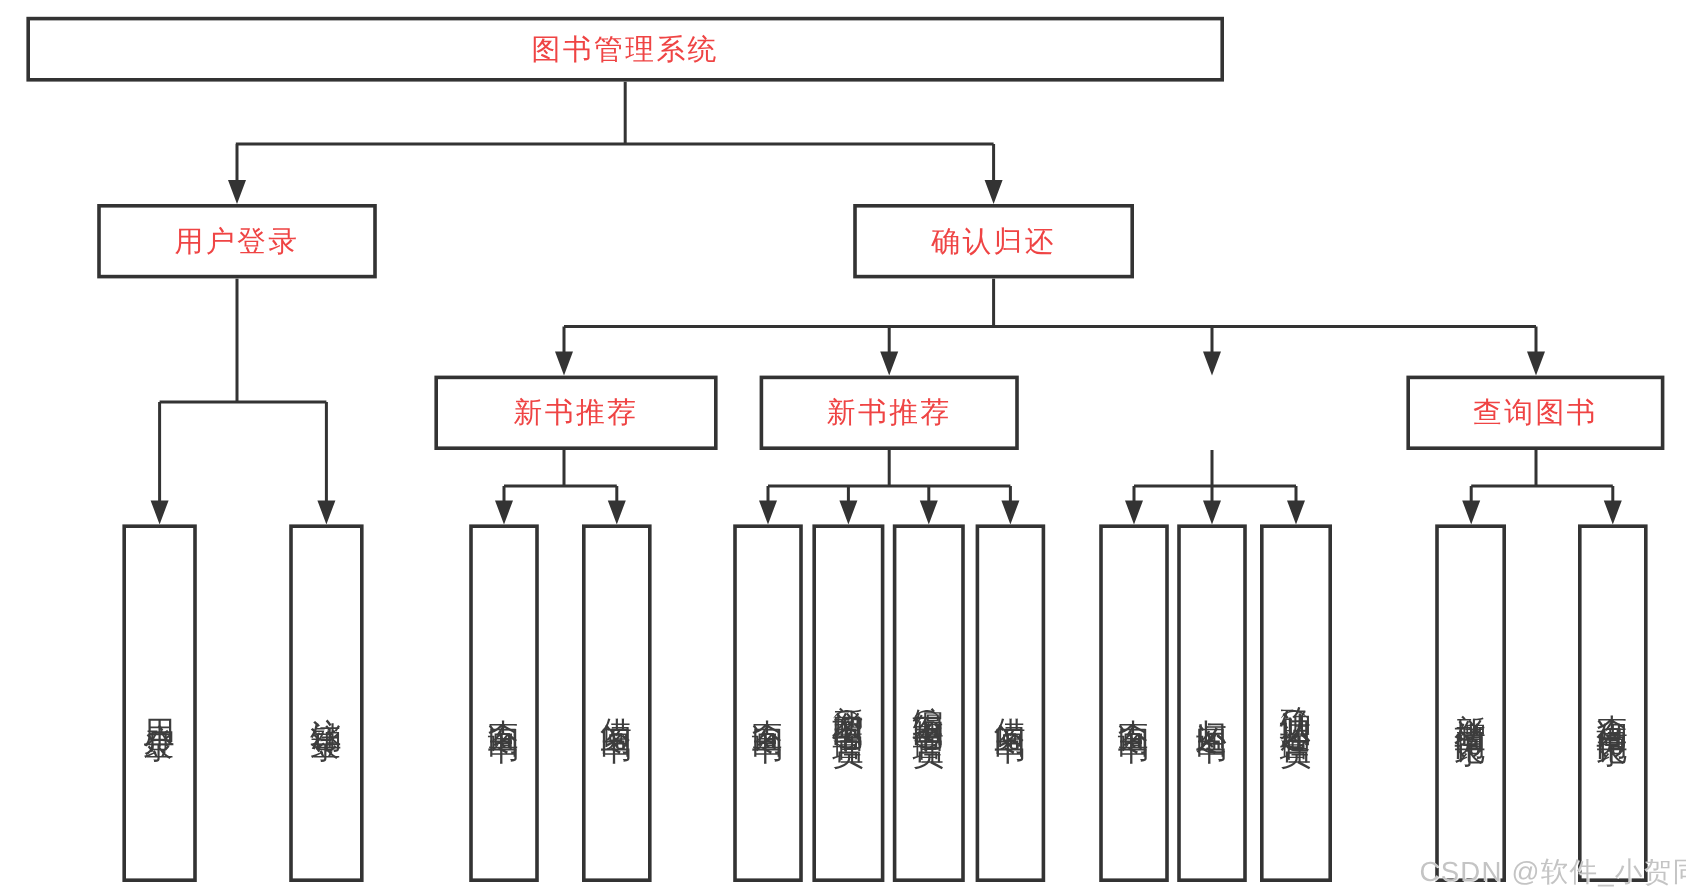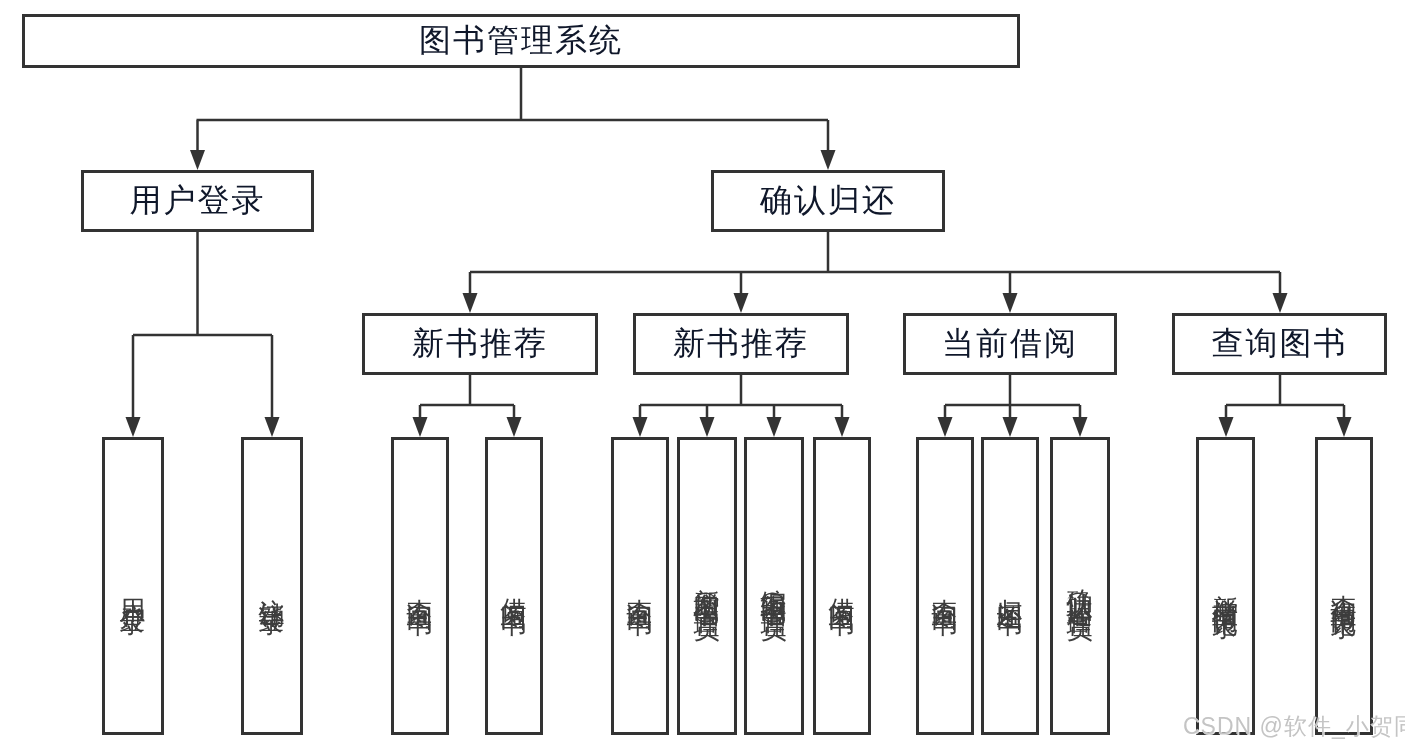--- a/index.html
+++ b/index.html
@@ -25,23 +25,23 @@
     position: absolute;
     box-sizing: border-box;
     border: 3px solid #333333;
     background: #ffffff;
     display: flex;
     align-items: center;
     justify-content: center;
     z-index: 1;
   }
   .node span {
-    font-size: 32px;
+    font-size: 24px;
     letter-spacing: 2px;
-    color: #0f172a;
+    color: #ef4444;
     white-space: nowrap;
   }
   .leaf span {
     writing-mode: vertical-rl;
     text-orientation: mixed;
     font-size: 26px;
     line-height: 1;
     letter-spacing: 4px;
     color: #3d3d3d;
   }
@@ -129,23 +129,20 @@
   <div class="node" style="left:711px; top:170px; width:234px; height:62px">
     <span>确认归还</span>
   </div>
 
   <div class="node" style="left:362px; top:313px; width:236px; height:62px">
     <span>新书推荐</span>
   </div>
   <div class="node" style="left:633px; top:313px; width:216px; height:62px">
     <span>新书推荐</span>
   </div>
-  <div class="node" style="left:903px; top:313px; width:214px; height:62px">
-    <span>当前借阅</span>
-  </div>
   <div class="node" style="left:1172px; top:313px; width:215px; height:62px">
     <span>查询图书</span>
   </div>
 
   <div class="leaf" style="left:102px; top:437px; width:62px; height:298px">
     <span>用户登录</span>
   </div>
   <div class="leaf" style="left:241px; top:437px; width:62px; height:298px">
     <span>注销登录</span>
   </div>

